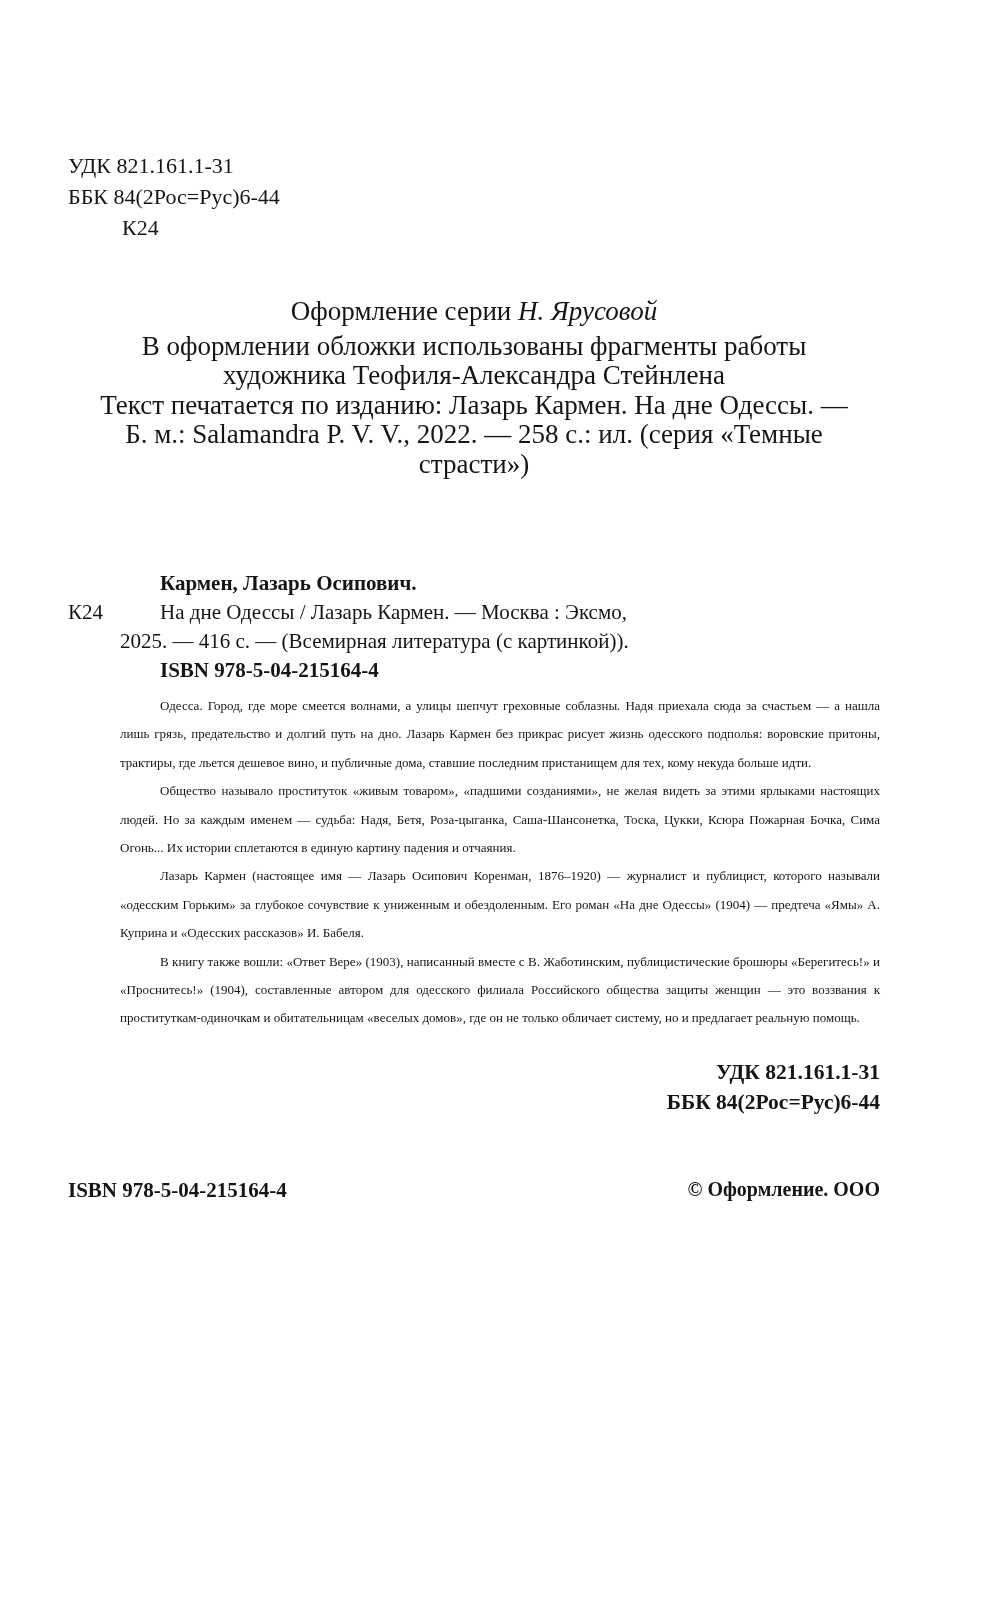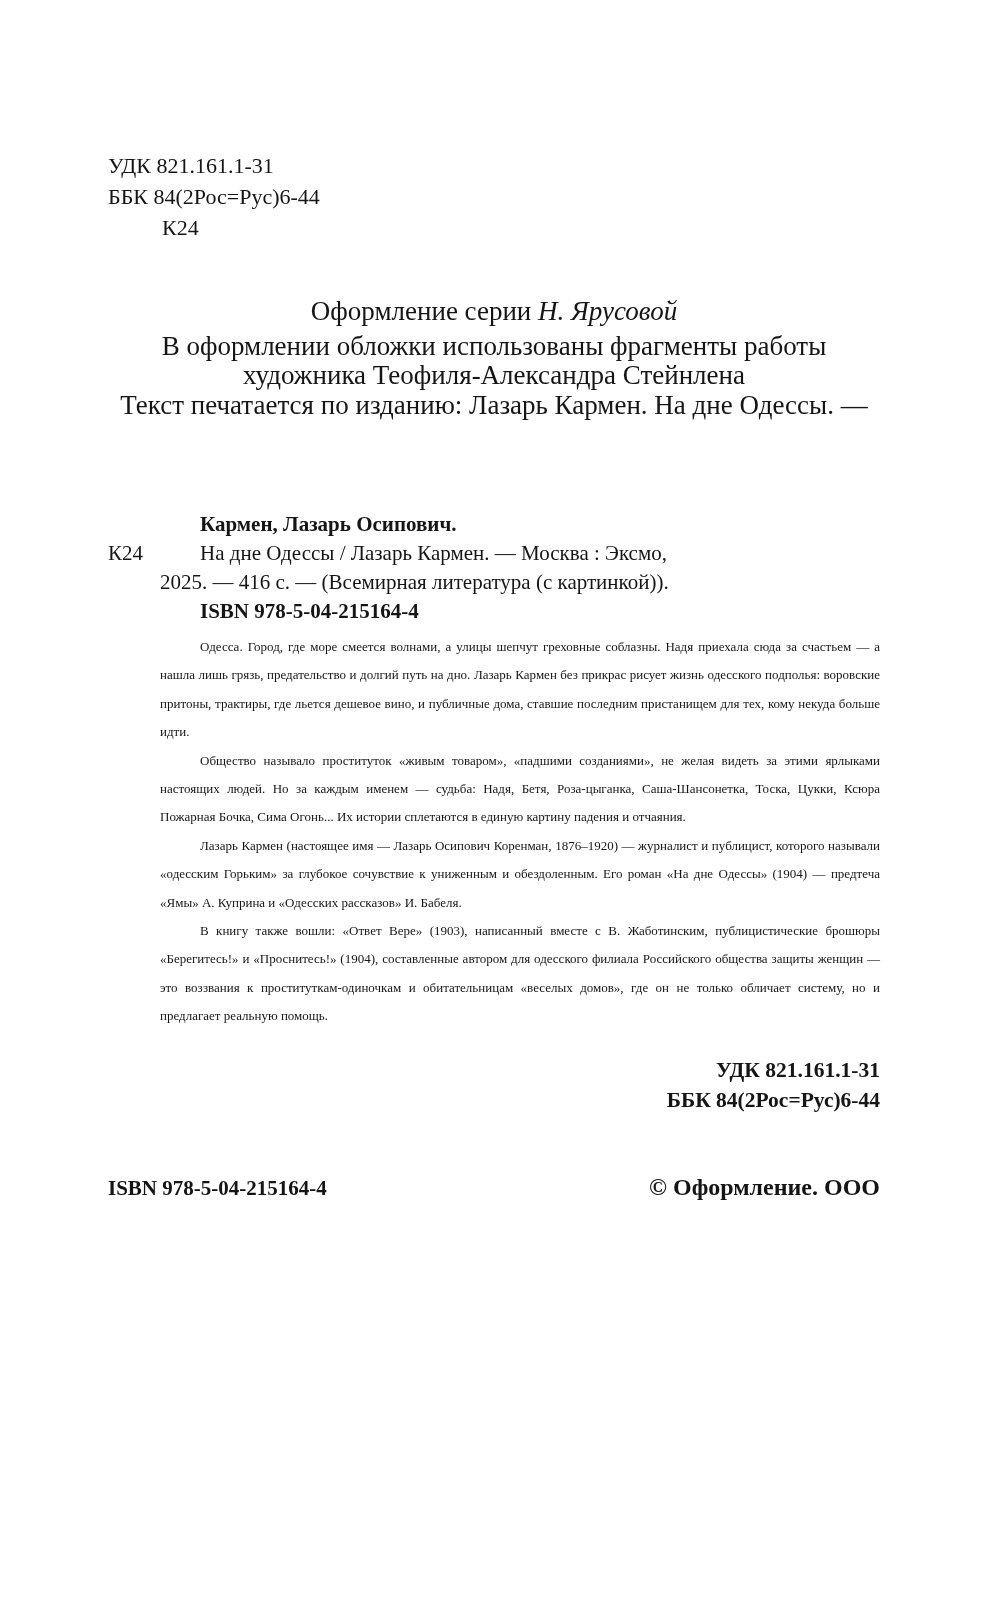--- a/index.html
+++ b/index.html
@@ -7,21 +7,21 @@
   body {
     width: 1000px;
     height: 1616px;
     overflow: hidden;
     color: #151515;
     font-family: "Liberation Serif", "DejaVu Serif", serif;
   }
   .page {
     width: 1000px;
     height: 1552px;
-    padding: 150px 120px 0 108px;
+    padding: 150px 120px 0 68px;
     position: relative;
   }
 
   
   .top-codes {
     font-size: 22px;
     line-height: 31px;
   }
   .top-codes .code-k { padding-left: 54px; }
 
@@ -76,39 +76,40 @@
     margin-top: 58px;
     display: flex;
     justify-content: space-between;
     align-items: flex-end;
     font-weight: bold;
     font-size: 21px;
   }
   .footer .copyright {
     text-align: right;
     line-height: 28px;
-    font-size: 24px;
+    font-size: 20px;
   }
 </style>
 </head>
 <body>
 
 <div class="page">
 
   <div class="top-codes">
     <div>УДК 821.161.1-31</div>
     <div>ББК 84(2Рос=Рус)6-44</div>
     <div class="code-k">К24</div>
   </div>
 
   <div class="design-block">
     <p><span>Оформление серии </span><i>Н. Ярусовой</i></p>
     <p class="gap-sm">В оформлении обложки использованы фрагменты работы</p>
     <p>художника Теофиля-Александра Стейнлена</p>
     <p>Текст печатается по изданию: Лазарь Кармен. На дне Одессы. —</p>
+    <p>Б. м.: Salamandra P. V. V., 2022. — 258 с.: ил. (серия «Темные страсти»)</p>
   </div>
 
   <div class="card">
     <span class="card-code">К24</span>
     <p class="indent bold">Кармен, Лазарь Осипович.</p>
     <p class="indent">На дне Одессы / Лазарь Кармен. — Москва : Эксмо,</p>
     <p>2025. — 416 с. — (Всемирная литература (с картинкой)).</p>
     <p class="indent bold">ISBN 978-5-04-215164-4</p>
   </div>
 

